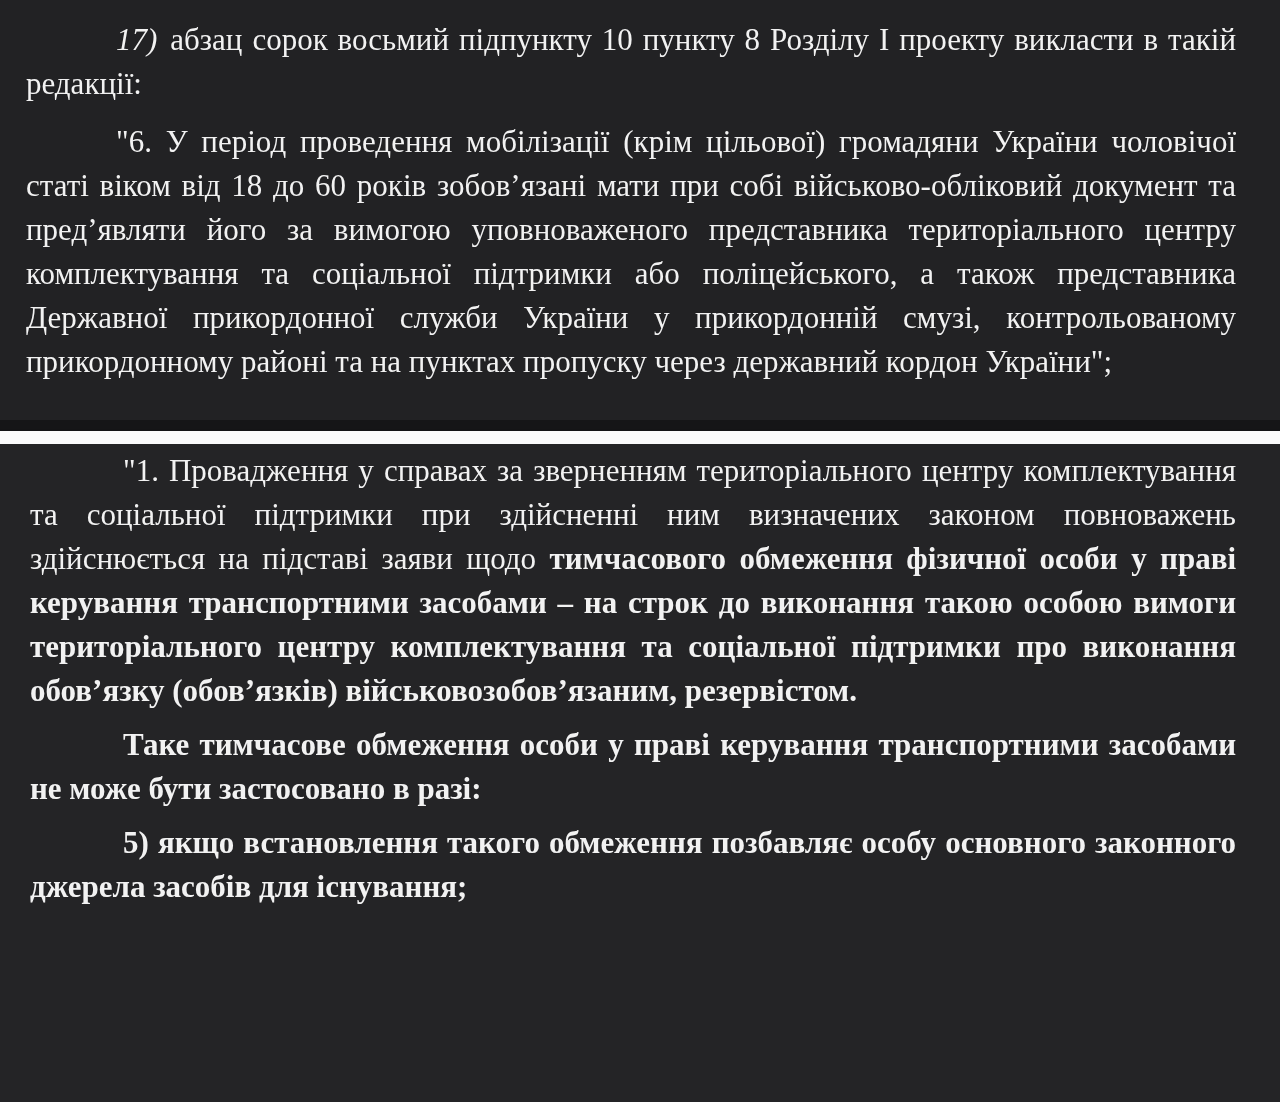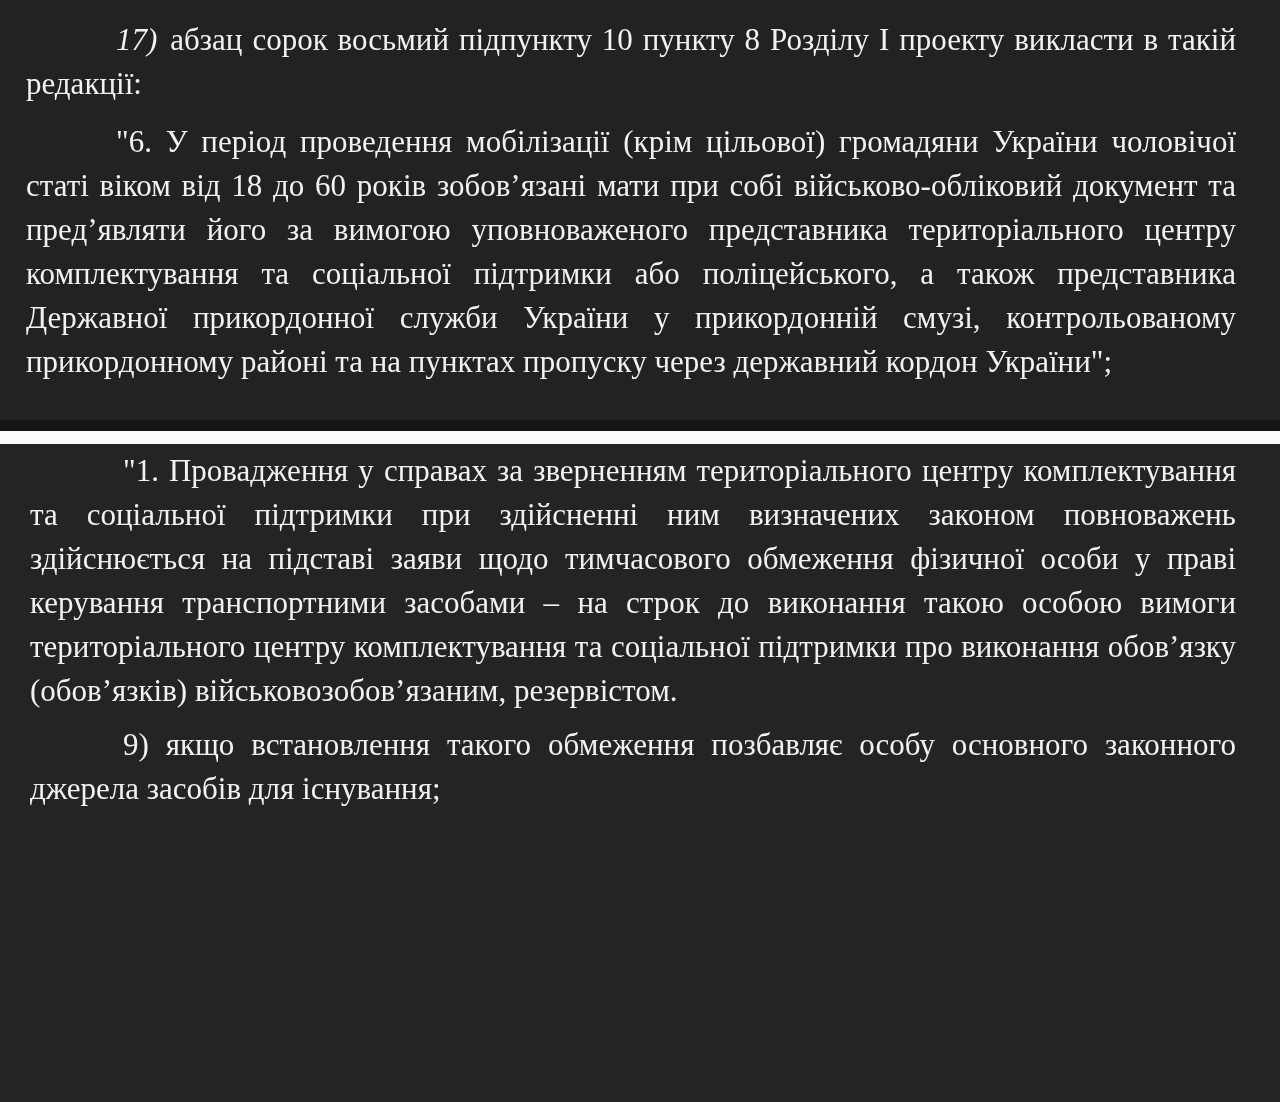--- a/index.html
+++ b/index.html
@@ -45,21 +45,21 @@
     overflow: hidden;
   }
   .para {
     margin: 0 0 14px 0;
     text-indent: 90px;
   }
   .bottom .para {
     margin-bottom: 10px;
     text-indent: 93px;
   }
-  .bold { font-weight: normal; }
+  .bold { font-weight: bold; }
   .italic { font-style: italic; }
   .num { margin-right: 13px; }
   .caret {
     display: inline-block;
     width: 3px;
     height: 34px;
     background: #efefef;
     vertical-align: -6px;
     margin-left: 3px;
   }
@@ -73,18 +73,19 @@
     <p class="para"><span class="italic num">17)</span><span>абзац сорок восьмий підпункту 10 пункту 8 Розділу І проекту викласти в такій редакції:</span></p>
     <p class="para">"6. У період проведення мобілізації (крім цільової) громадяни України чоловічої статі віком від 18 до 60 років зобов’язані мати при собі військово-обліковий документ та пред’являти його за вимогою уповноваженого представника територіального центру комплектування та соціальної підтримки або поліцейського, а також представника Державної прикордонної служби України у прикордонній смузі, контрольованому прикордонному районі та на пунктах пропуску через державний кордон України";</p>
   </section>
 
   <div class="divider-shadow"></div>
   <div class="divider"></div>
 
   <section class="doc-block bottom">
     <p class="para"><span>"1. Провадження у справах за зверненням територіального центру комплектування та соціальної підтримки при здійсненні ним визначених законом повноважень здійснюється на підставі заяви щодо </span><span class="bold">тимчасового обмеження фізичної особи у праві керування транспортними засобами – на строк до виконання такою особою вимоги територіального центру комплектування та соціальної підтримки про виконання обов’язку (обов’язків) військовозобов’язаним, резервістом.</span></p>
 
+    <p class="para bold">Таке тимчасове обмеження особи у праві керування транспортними засобами не може бути застосовано в разі:</p>
 
-    <p class="para bold">9) якщо встановлення такого обмеження позбавляє особу основного законного джерела засобів для існування;</p>
+    <p class="para bold">5) якщо встановлення такого обмеження позбавляє особу основного законного джерела засобів для існування;</p>
 
   </section>
 
 </div>
 
 </body></html>

